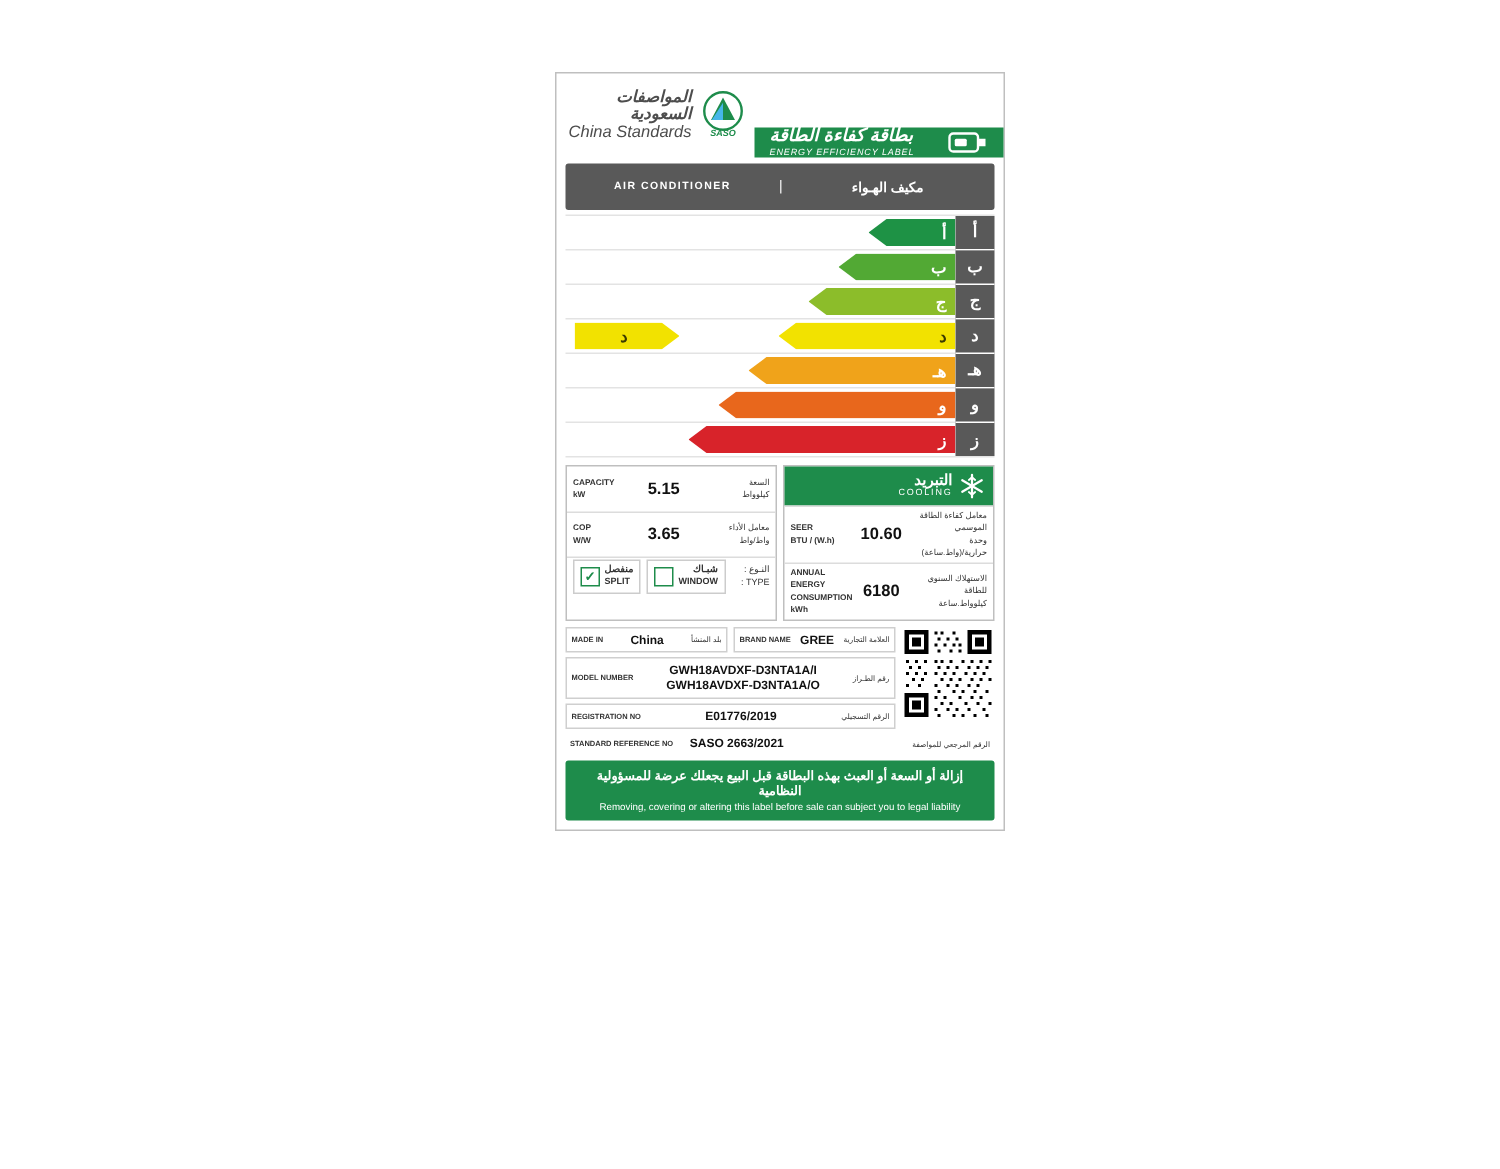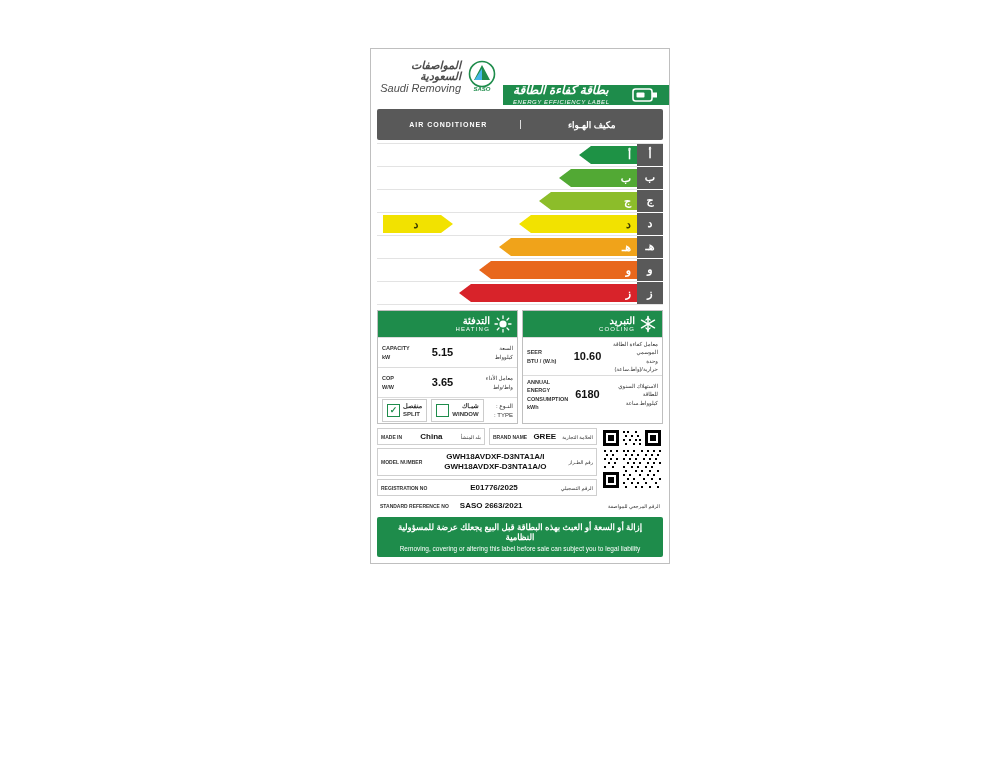--- a/index.html
+++ b/index.html
@@ -283,21 +283,21 @@
 </style>
 </head>
 <body>
 
 <div id="label">
 
   <div class="hdr">
     <div class="hdr-left">
       <div class="saso-text">
         <div class="saso-ar">المواصفات السعودية</div>
-        <div class="saso-en">Saudi Removing</div>
+        <div class="saso-en">China Standards</div>
       </div>
       <div class="saso-logo">
         <svg width="34" height="34" viewBox="0 0 34 34">
           <circle cx="17" cy="14" r="12.5" fill="#ffffff" stroke="#1e8c4b" stroke-width="1.6"></circle>
           <path d="M17 5 L25 20 L9 20 Z" fill="#1e8c4b"></path>
           <path d="M17 8.5 L17 20 L9.5 20 Z" fill="#46b6e8"></path>
           <text x="17" y="30.5" font-size="6" font-family="Liberation Sans, sans-serif" font-weight="bold" fill="#1e8c4b" text-anchor="middle">SASO</text>
         </svg>
       </div>
     </div>
@@ -371,41 +371,20 @@
       <div class="arrow-area">
         <div class="arrow" style="width:178px;background:#d8232a;">ز</div>
       </div>
       <div class="letter-box" style="border-bottom:none;">ز</div>
     </div>
   </div>
 
   <div class="panels">
 
     <div class="panel">
-      <div class="panel-head">
-        <div class="panel-titles">
-          <div class="panel-ar">التدفئة</div>
-          <div class="panel-en">HEATING</div>
-        </div>
-        <div class="panel-ic">
-          <svg width="18" height="18" viewBox="0 0 18 18">
-            <circle cx="9" cy="9" r="3.6" fill="#ffffff"></circle>
-            <g stroke="#ffffff" stroke-width="1.3" stroke-linecap="round">
-              <line x1="9" y1="1" x2="9" y2="3.4"></line>
-                <line x1="9" y1="14.6" x2="9" y2="17"></line>
-              <line x1="1" y1="9" x2="3.4" y2="9"></line>
-                <line x1="14.6" y1="9" x2="17" y2="9"></line>
-              <line x1="3.3" y1="3.3" x2="5" y2="5"></line>
-                <line x1="13" y1="13" x2="14.7" y2="14.7"></line>
-              <line x1="14.7" y1="3.3" x2="13" y2="5"></line>
-                <line x1="5" y1="13" x2="3.3" y2="14.7"></line>
-            </g>
-          </svg>
-        </div>
-      </div>
       <div class="panel-row">
         <div class="prow-en" style="white-space:pre-line;">CAPACITY
 kW</div>
         <div class="prow-val">5.15</div>
         <div class="prow-ar" style="white-space:pre-line;">السعة
 كيلوواط</div>
       </div>
       <div class="panel-row">
         <div class="prow-en" style="white-space:pre-line;">COP
 W/W</div>
@@ -491,21 +470,21 @@
         </div>
       </div>
       <div class="info-row tall">
         <div class="i-en">MODEL NUMBER</div>
         <div class="i-val" style="white-space:pre-line;">GWH18AVDXF-D3NTA1A/I
 GWH18AVDXF-D3NTA1A/O</div>
         <div class="i-ar">رقم الطـراز</div>
       </div>
       <div class="info-row">
         <div class="i-en">REGISTRATION NO</div>
-        <div class="i-val">E01776/2025</div>
+        <div class="i-val">E01776/2019</div>
         <div class="i-ar">الرقم التسجيلي</div>
       </div>
     </div>
 
     <div class="qr">
       <svg width="62" height="62" viewBox="0 0 62 62">
         <rect width="62" height="62" fill="#ffffff"></rect>
         <g fill="#000000">
           <rect x="2" y="2" width="16" height="16"></rect>
             <rect x="5" y="5" width="10" height="10" fill="#ffffff"></rect>

